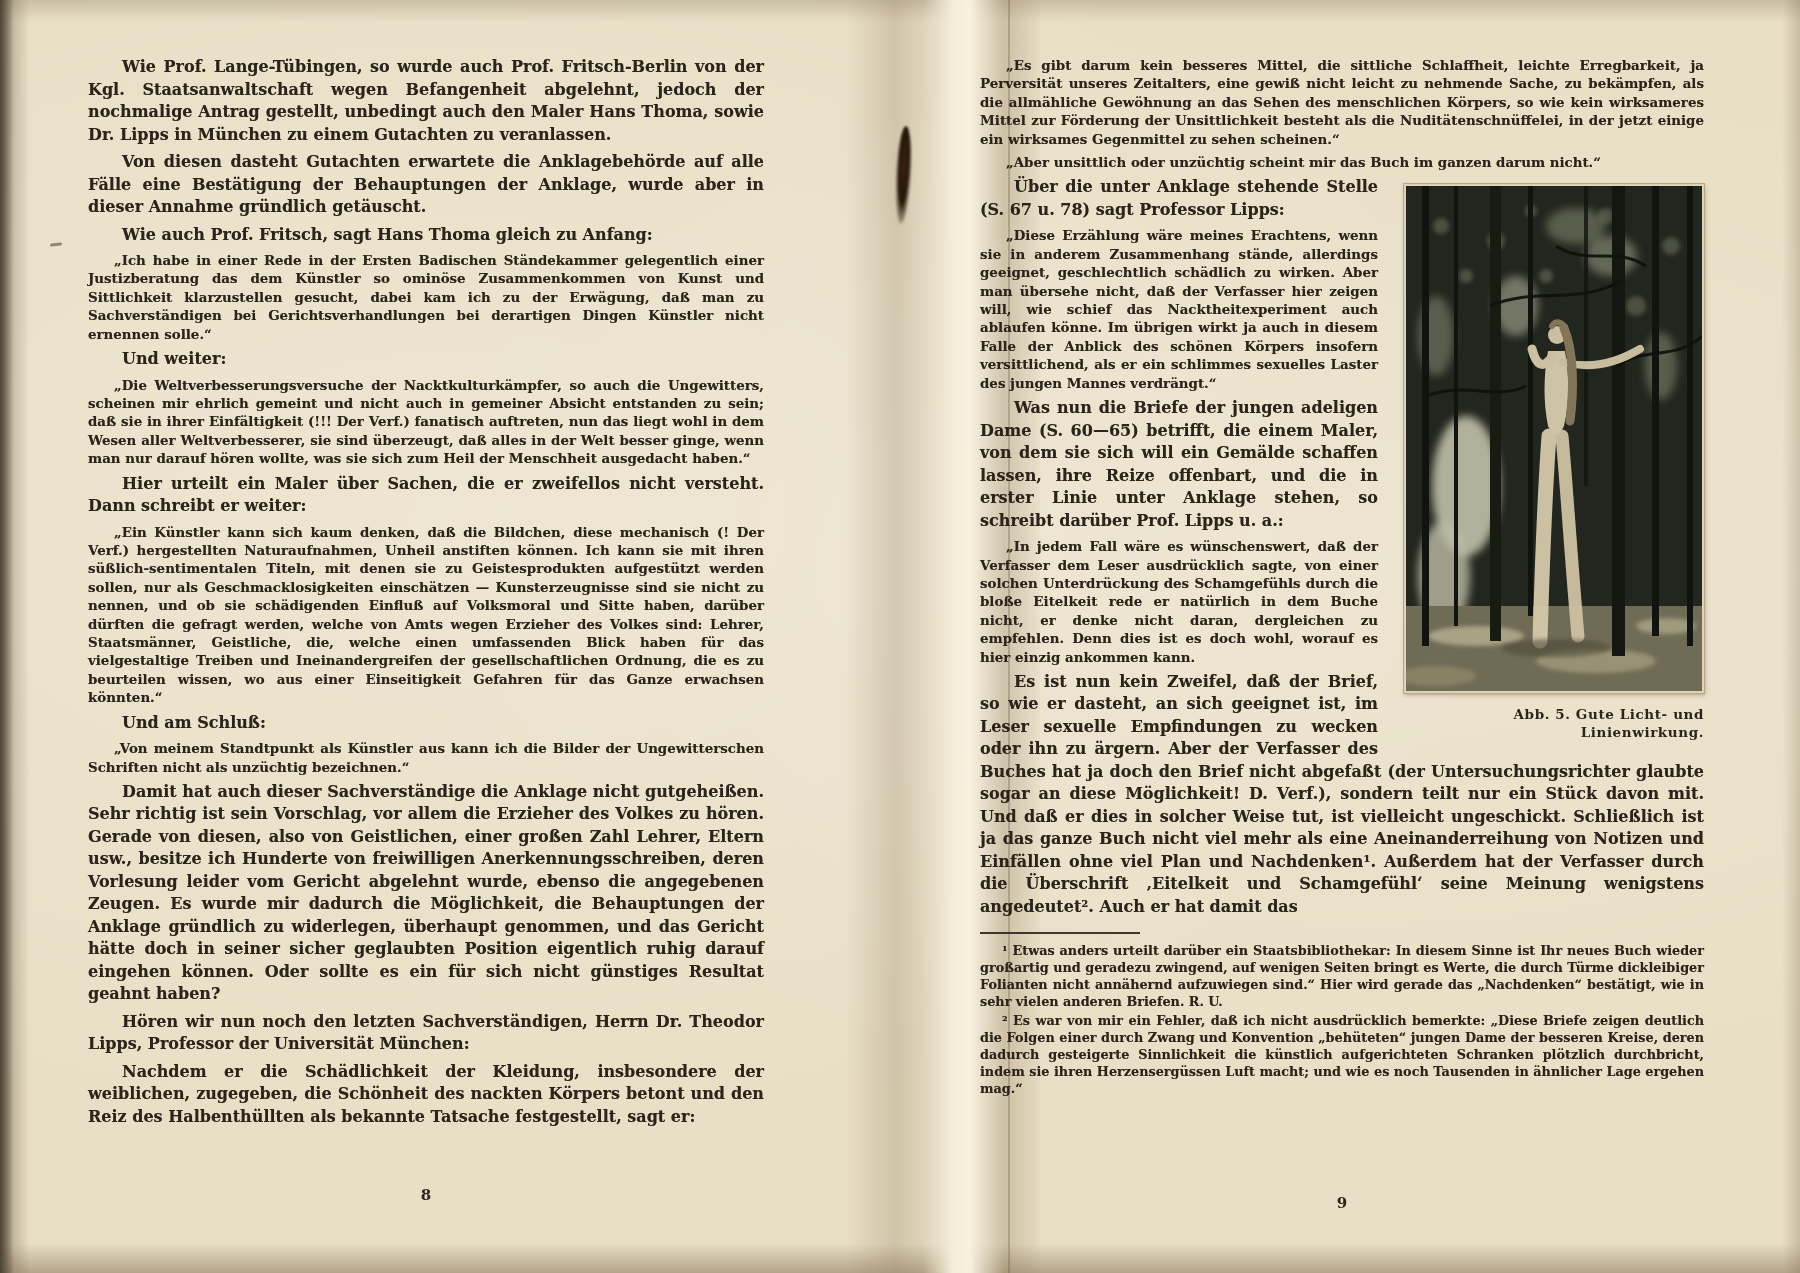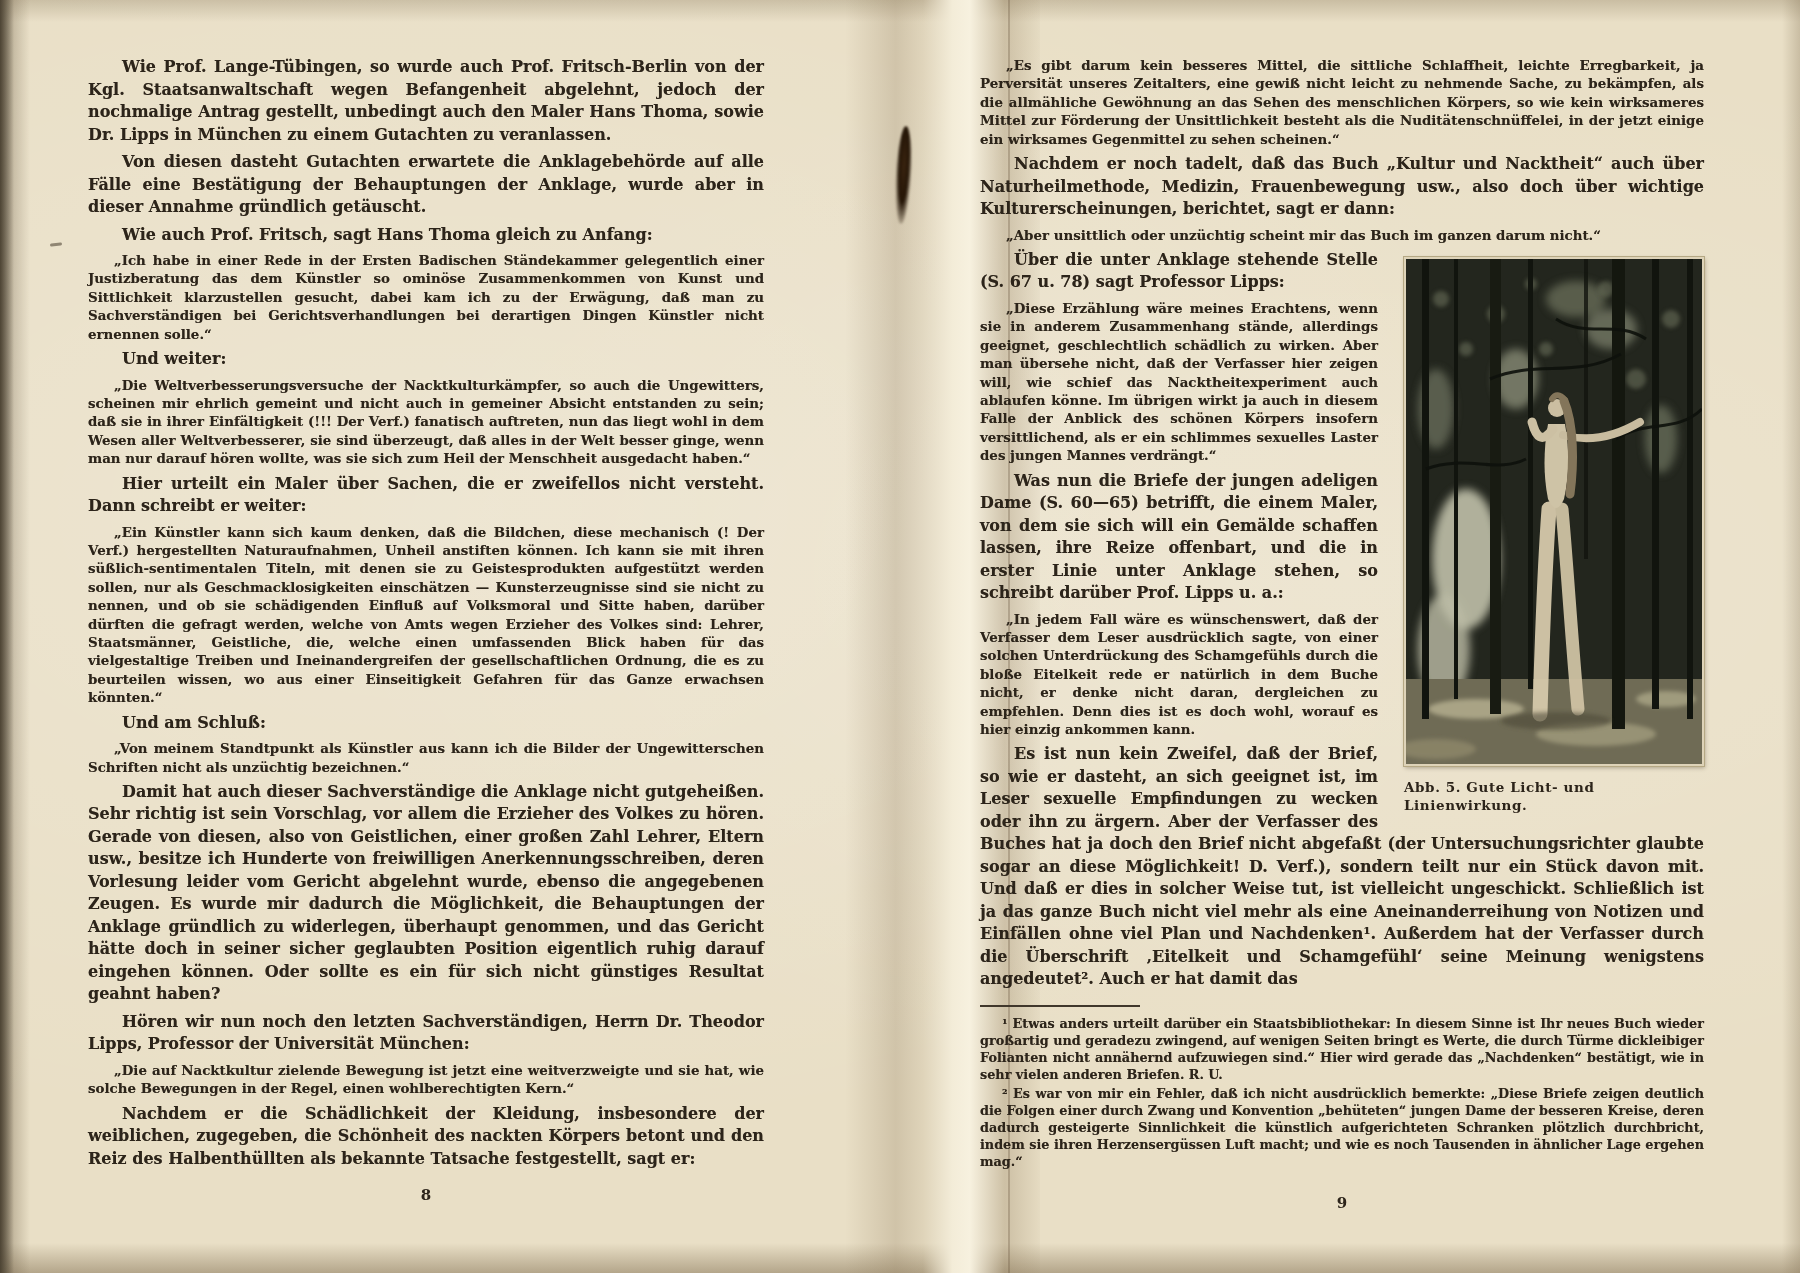--- a/index.html
+++ b/index.html
@@ -46,21 +46,21 @@
   .para{margin:0 0 5px 0;text-align:justify;text-indent:34px;
         text-shadow:0 0 .4px rgba(45,35,22,.45);}
   .body{font-size:16px;line-height:22.5px;font-weight:700;}
   .petit{font-size:13.4px;line-height:18.4px;font-weight:700;text-indent:26px;}
   .footnote{font-size:12.8px;line-height:17px;font-weight:700;text-indent:22px;margin-bottom:2px;}
 
   figure.photo-fig{float:right;width:300px;margin:8px 0 10px 26px;padding:0;}
   .photo{background:#20241e;border:2px solid #ded3b8;box-shadow:0 0 0 1px #b5a884, 1px 2px 4px rgba(60,45,25,.35);}
   .photo svg{display:block;width:296px;height:505px;}
   figure.photo-fig figcaption{
-    font-size:13.5px;line-height:18px;font-weight:700;text-align:left;
+    font-size:13.5px;line-height:18px;font-weight:700;text-align:right;
     margin-top:12px;letter-spacing:.6px;color:#2c241a;
   }
 
   .fn-rule{width:160px;border-top:2px solid #40372b;margin:14px 0 8px 0;}
   .footnotes{clear:none;}
   .pagenum{position:absolute;left:0;right:0;text-align:center;
     font-size:15px;font-weight:700;color:#2c241a;}
   .pagenum-left{top:1130px;}
   .pagenum-right{top:1138px;}
 </style>
@@ -82,31 +82,29 @@
         <p class="para body">Wie auch Prof. Fritsch, sagt Hans Thoma gleich zu Anfang:</p>
         <p class="para petit">„Ich habe in einer Rede in der Ersten Badischen Ständekammer gelegentlich einer Justizberatung das dem Künstler so ominöse Zusammenkommen von Kunst und Sittlichkeit klarzustellen gesucht, dabei kam ich zu der Erwägung, daß man zu Sachverständigen bei Gerichtsverhandlungen bei derartigen Dingen Künstler nicht ernennen solle.“</p>
         <p class="para body">Und weiter:</p>
         <p class="para petit">„Die Weltverbesserungsversuche der Nacktkulturkämpfer, so auch die Ungewitters, scheinen mir ehrlich gemeint und nicht auch in gemeiner Absicht entstanden zu sein; daß sie in ihrer Einfältigkeit (!!! Der Verf.) fanatisch auftreten, nun das liegt wohl in dem Wesen aller Weltverbesserer, sie sind überzeugt, daß alles in der Welt besser ginge, wenn man nur darauf hören wollte, was sie sich zum Heil der Menschheit ausgedacht haben.“</p>
         <p class="para body">Hier urteilt ein Maler über Sachen, die er zweifellos nicht versteht. Dann schreibt er weiter:</p>
         <p class="para petit">„Ein Künstler kann sich kaum denken, daß die Bildchen, diese mechanisch (! Der Verf.) hergestellten Naturaufnahmen, Unheil anstiften können. Ich kann sie mit ihren süßlich-sentimentalen Titeln, mit denen sie zu Geistesprodukten aufgestützt werden sollen, nur als Geschmacklosigkeiten einschätzen — Kunsterzeugnisse sind sie nicht zu nennen, und ob sie schädigenden Einfluß auf Volksmoral und Sitte haben, darüber dürften die gefragt werden, welche von Amts wegen Erzieher des Volkes sind: Lehrer, Staatsmänner, Geistliche, die, welche einen umfassenden Blick haben für das vielgestaltige Treiben und Ineinandergreifen der gesellschaftlichen Ordnung, die es zu beurteilen wissen, wo aus einer Einseitigkeit Gefahren für das Ganze erwachsen könnten.“</p>
         <p class="para body">Und am Schluß:</p>
         <p class="para petit">„Von meinem Standtpunkt als Künstler aus kann ich die Bilder der Ungewitterschen Schriften nicht als unzüchtig bezeichnen.“</p>
         <p class="para body">Damit hat auch dieser Sachverständige die Anklage nicht gutgeheißen. Sehr richtig ist sein Vorschlag, vor allem die Erzieher des Volkes zu hören. Gerade von diesen, also von Geistlichen, einer großen Zahl Lehrer, Eltern usw., besitze ich Hunderte von freiwilligen Anerkennungsschreiben, deren Vorlesung leider vom Gericht abgelehnt wurde, ebenso die angegebenen Zeugen. Es wurde mir dadurch die Möglichkeit, die Behauptungen der Anklage gründlich zu widerlegen, überhaupt genommen, und das Gericht hätte doch in seiner sicher geglaubten Position eigentlich ruhig darauf eingehen können. Oder sollte es ein für sich nicht günstiges Resultat geahnt haben?</p>
         <p class="para body">Hören wir nun noch den letzten Sachverständigen, Herrn Dr. Theodor Lipps, Professor der Universität München:</p>
-        <p class="para petit">„Die auf Nacktkultur zielende Bewegung ist jetzt eine weitverzweigte und sie hat, wie solche Bewegungen in der Regel, einen wohlberechtigten Kern.“</p>
         <p class="para body">Nachdem er die Schädlichkeit der Kleidung, insbesondere der weiblichen, zugegeben, die Schönheit des nackten Körpers betont und den Reiz des Halbenthüllten als bekannte Tatsache festgestellt, sagt er:</p>
       </div>
     <div class="pagenum pagenum-left">8</div>
   </div>
 
   <div class="page page-right">
     <div class="flow">
       <div>
           <p class="para petit">„Es gibt darum kein besseres Mittel, die sittliche Schlaffheit, leichte Erregbarkeit, ja Perversität unseres Zeitalters, eine gewiß nicht leicht zu nehmende Sache, zu bekämpfen, als die allmähliche Gewöhnung an das Sehen des menschlichen Körpers, so wie kein wirksameres Mittel zur Förderung der Unsittlichkeit besteht als die Nuditätenschnüffelei, in der jetzt einige ein wirksames Gegenmittel zu sehen scheinen.“</p>
-          <p class="para body">Nachdem er noch tadelt, daß das Buch „Kultur und Nacktheit“ auch über Naturheilmethode, Medizin, Frauenbewegung usw., also doch über wichtige Kulturerscheinungen, berichtet, sagt er dann:</p>
           <p class="para petit">„Aber unsittlich oder unzüchtig scheint mir das Buch im ganzen darum nicht.“</p>
         </div>
 
       <figure class="photo-fig">
         <div class="photo">
 
           <svg viewBox="0 0 296 505" xmlns="http://www.w3.org/2000/svg">
             <defs>
               <filter id="soft" x="-20%" y="-20%" width="140%" height="140%">
                 <feGaussianBlur stdDeviation="4"></feGaussianBlur>

